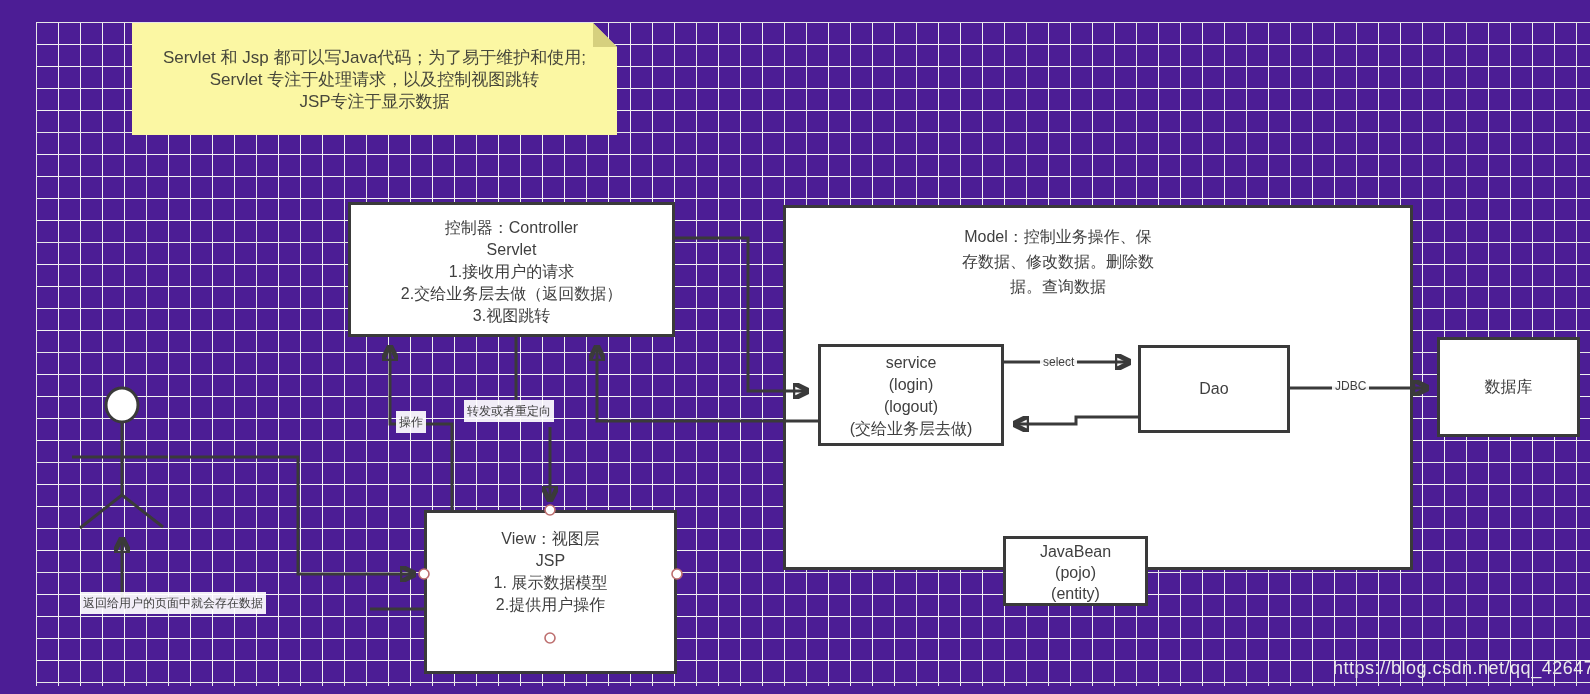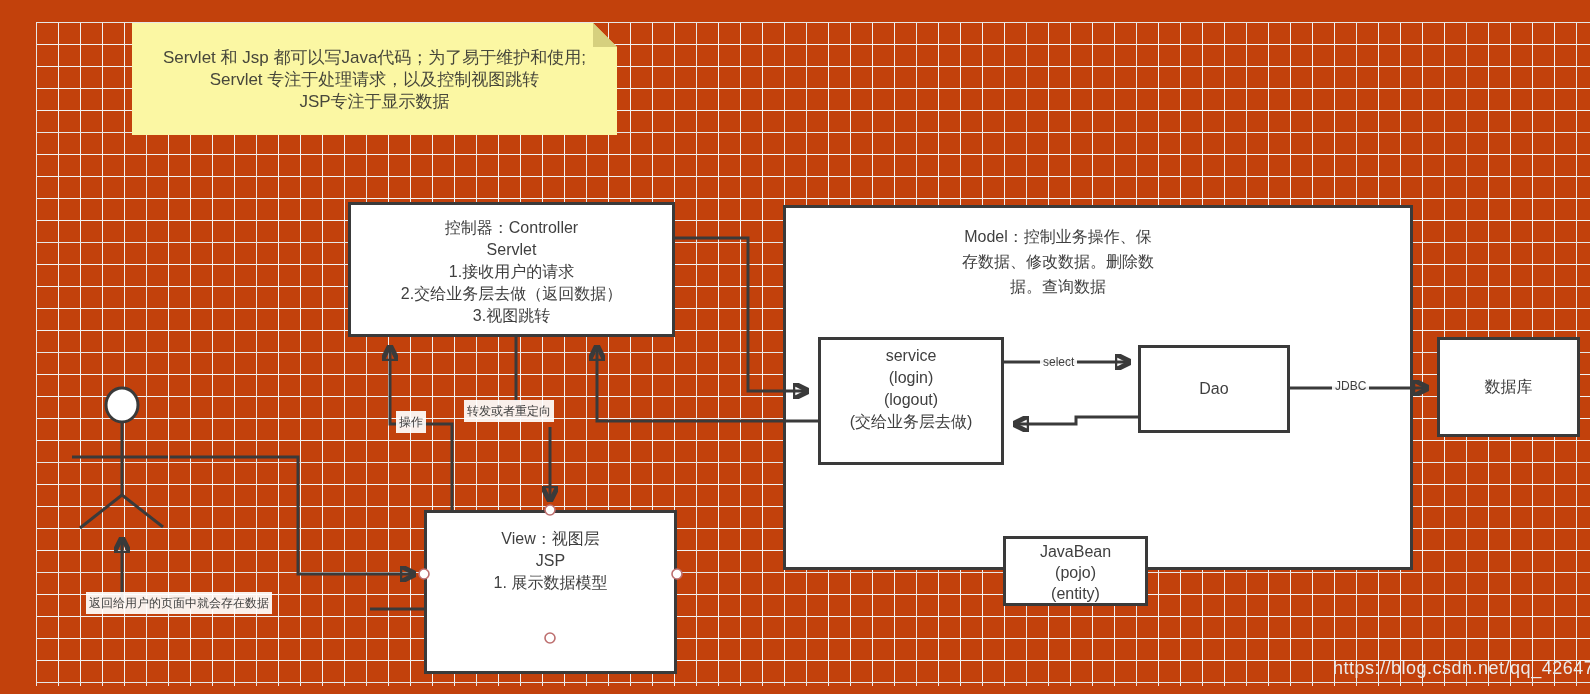--- a/index.html
+++ b/index.html
@@ -1,17 +1,17 @@
 <!DOCTYPE html>
 <html><head>
 <meta charset="utf-8">
 <style>
   html,body{margin:0;padding:0;background:#fff;}
   .stage{
-    position:relative;width:1590px;height:694px;background:#c2410c;overflow:hidden;
+    position:relative;width:1590px;height:694px;background:#4c1d95;overflow:hidden;
     font-family:"Liberation Sans",sans-serif;color:#3f3f3f;
   }
   .grid{
     position:absolute;left:36px;top:22px;width:1554px;height:664px;
     background-image:
       linear-gradient(to right,#e6e6e6 1px,transparent 1px),
       linear-gradient(to bottom,#e6e6e6 1px,transparent 1px),
       linear-gradient(to right,#f2f2f2 1px,transparent 1px),
       linear-gradient(to bottom,#f2f2f2 1px,transparent 1px);
     background-size:110px 110px,110px 110px,22px 22px,22px 22px;
@@ -65,21 +65,21 @@
   </div>
 
   <div class="box" style="left:348px;top:202px;width:327px;height:135px;padding-top:12px;">
     <div>控制器：Controller</div>
     <div>Servlet</div>
     <div>1.接收用户的请求</div>
     <div>2.交给业务层去做（返回数据）</div>
     <div>3.视图跳转</div>
   </div>
 
-  <div class="box" style="left:818px;top:337px;width:186px;height:128px;padding-top:5px;">
+  <div class="box" style="left:818px;top:344px;width:186px;height:102px;padding-top:5px;">
     <div>service</div>
     <div>(login)</div>
     <div>(logout)</div>
     <div>(交给业务层去做)</div>
   </div>
 
   <div class="box vcenter" style="left:1138px;top:345px;width:152px;height:88px;">
     <div>Dao</div>
   </div>
 
@@ -90,20 +90,21 @@
   </div>
 
   <div class="box vcenter" style="left:1437px;top:337px;width:143px;height:100px;">
     <div>数据库</div>
   </div>
 
   <div class="box" style="left:424px;top:510px;width:253px;height:164px;padding-top:15px;">
     <div>View：视图层</div>
     <div>JSP</div>
     <div>1. 展示数据模型</div>
+    <div>2.提供用户操作</div>
   </div>
 
   <svg class="wires" width="1590" height="694">
     <defs>
       <marker id="arrow" viewBox="0 0 10 10" refX="8" refY="5" markerWidth="5.5" markerHeight="5.5" orient="auto-start-reverse" markerUnits="strokeWidth">
         <path d="M0,0 L10,5 L0,10 z" fill="#3a3a3a" stroke="none"></path>
       </marker>
     </defs>
 
     <path d="M675,238 H748 V391 H806" marker-end="url(#arrow)"></path>
@@ -139,17 +140,17 @@
       <circle cx="424" cy="574" r="5" fill="#ffffff" stroke="#bd6f6f" stroke-width="1.6"></circle>
       <circle cx="677" cy="574" r="5" fill="#ffffff" stroke="#bd6f6f" stroke-width="1.6"></circle>
       <circle cx="550" cy="638" r="5" fill="#ffffff" stroke="#bd6f6f" stroke-width="1.6"></circle>
     </g>
   </svg>
 
   <div class="edge-label" style="left:396px;top:411px;">操作</div>
   <div class="edge-label" style="left:464px;top:400px;">转发或者重定向</div>
   <div class="edge-label" style="left:1040px;top:351px;">select</div>
   <div class="edge-label" style="left:1332px;top:375px;">JDBC</div>
-  <div class="edge-label" style="left:86px;top:592px;">返回给用户的页面中就会存在数据</div>
+  <div class="edge-label" style="left:80px;top:592px;">返回给用户的页面中就会存在数据</div>
 
   <div class="watermark">https://blog.csdn.net/qq_42647047</div>
 
 </div>
 
 </body></html>

